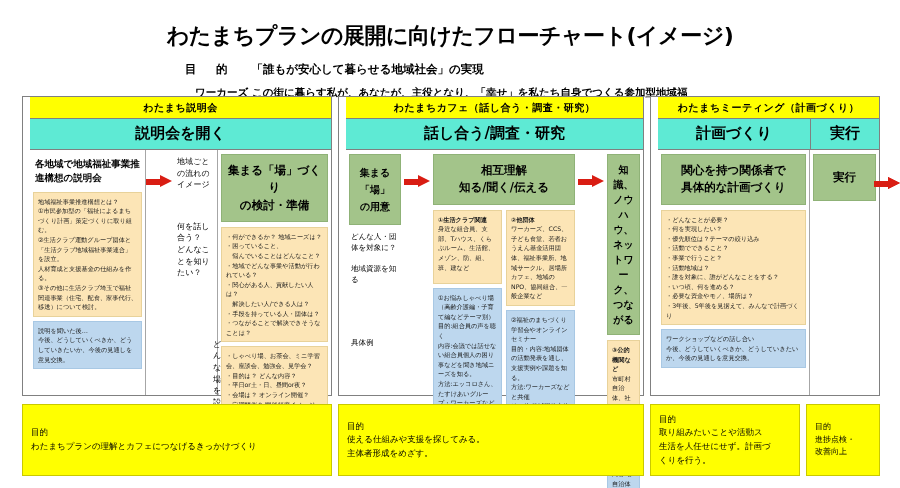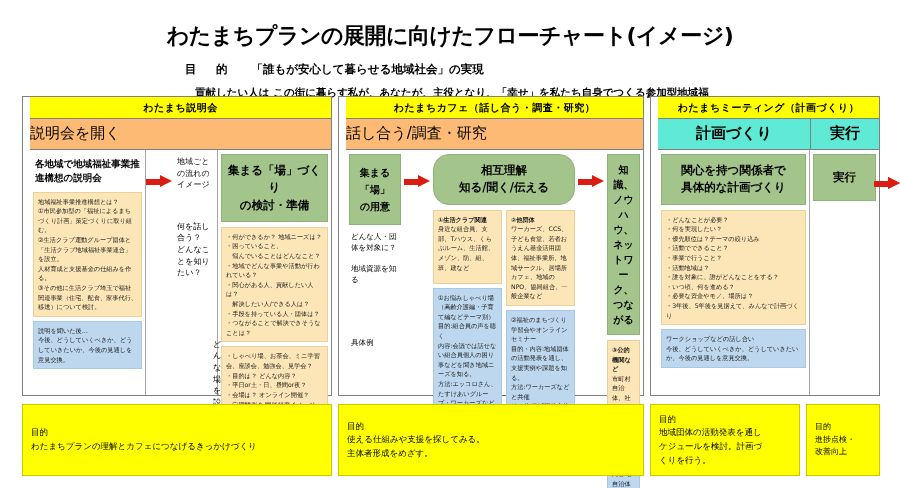--- a/index.html
+++ b/index.html
@@ -59,23 +59,24 @@
   .band{
     background:#ffff00;
     text-align:center;
     font-size:10px;
     font-weight:bold;
     padding:4px 0 3px;
     border-bottom:1px solid #808080;
     letter-spacing:0.5px;
   }
   .band2{
-    background:#fdba74;
+    background:#5eead4;
+    text-align:center;
     font-size:15px;
-    font-weight:normal;
+    font-weight:bold;
     padding:5px 0 6px;
     border-bottom:1px solid #808080;
   }
   .band2-split{display:flex;background:#5eead4;border-bottom:1px solid #808080;}
   .band2-split > div{
     text-align:center;font-size:15px;font-weight:bold;padding:5px 0 6px;
   }
   .b2a{flex:0 0 152px;border-right:1px solid #808080;}
   .b2b{flex:1;}
 
@@ -180,21 +181,21 @@
 <div class="page">
 
   <div class="title">わたまちプランの展開に向けたフローチャート(イメージ)</div>
 
   <div class="purpose-row">
     <span class="lbl">目　的</span>
     <span>「誰もが安心して暮らせる地域社会」の実現</span>
   </div>
 
   <div class="goal">
-    <span>貢献したい人は</span>
+    <span>ワーカーズ</span>
     <span>この街に暮らす私が、あなたが、主役となり、「幸せ」を私たち自身でつくる参加型地域福</span>
   </div>
 
   <div class="board">
 
     <div class="col col-a">
       <div class="band">わたまち説明会</div>
       <div class="band2">説明会を開く</div>
 
       <div class="body-row">
@@ -258,21 +259,21 @@
           <div class="plain" style="white-space:pre-line;font-size:7.5px;">どんな人・団体を対象に？</div>
           <div class="plain" style="white-space:pre-line;font-size:7.5px;margin-top:6px;">地域資源を知る</div>
           <div class="plain" style="white-space:pre-line;font-size:7.5px;margin-top:48px;">具体例</div>
         </div>
 
         <div class="arr-cell" style="flex:0 0 26px;">
           <span class="arr"></span>
         </div>
 
         <div class="cell" style="flex:0 0 148px;">
-          <div class="gbox" style="white-space:pre-line;border-radius:16px;">相互理解
+          <div class="gbox" style="white-space:pre-line;">相互理解
 知る/聞く/伝える</div>
           <div style="display:flex;gap:4px;flex:1;min-height:0;">
             <div style="flex:1;display:flex;flex-direction:column;">
               <div class="tan" style="flex:0 0 auto;min-height:64px;">
                 <span class="hd">①生活クラブ関連</span>
                 <span>身近な組合員、支部、Tハウス、くらぶルーム、生活館、メゾン、防、組、班、建など</span>
               </div>
               <div class="blue" style="white-space:pre-line;flex:1;">①お悩みしゃべり場（高齢介護編・子育て編などテーマ別）
 目的:組合員の声を聴く
 内容:会議では話せない組合員個人の困り事などを聞き地域ニーズを知る。
@@ -355,22 +356,22 @@
     </div>
 
     <div class="ybox yb2">
       <span class="ln">目的</span>
       <span class="ln">使える仕組みや支援を探してみる。</span>
       <span class="ln">主体者形成をめざす。</span>
     </div>
 
     <div class="ybox yb3">
       <span class="ln">目的</span>
-      <span class="ln">地域団体の活動発表を通し</span>
-      <span class="ln">ケジュールを検討。計画づ</span>
+      <span class="ln">取り組みたいことや活動ス</span>
+      <span class="ln">生活を人任せにせず。計画づ</span>
       <span class="ln">くりを行う。</span>
     </div>
 
     <div class="ybox yb4">
       <span class="ln">目的</span>
       <span class="ln">進捗点検・</span>
       <span class="ln">改善向上</span>
     </div>
 
   </div>

